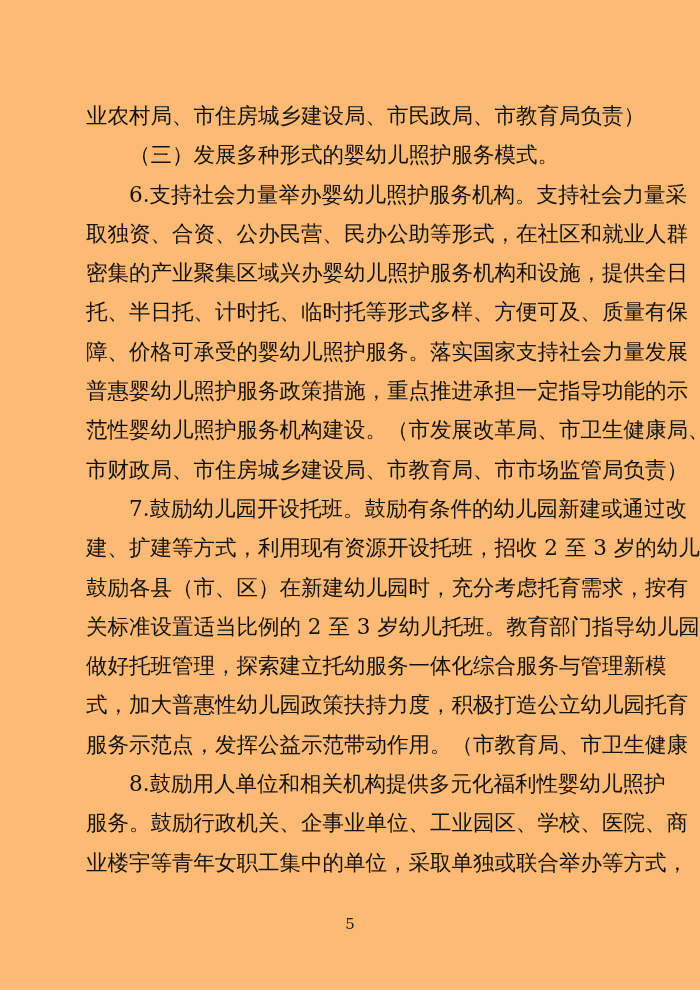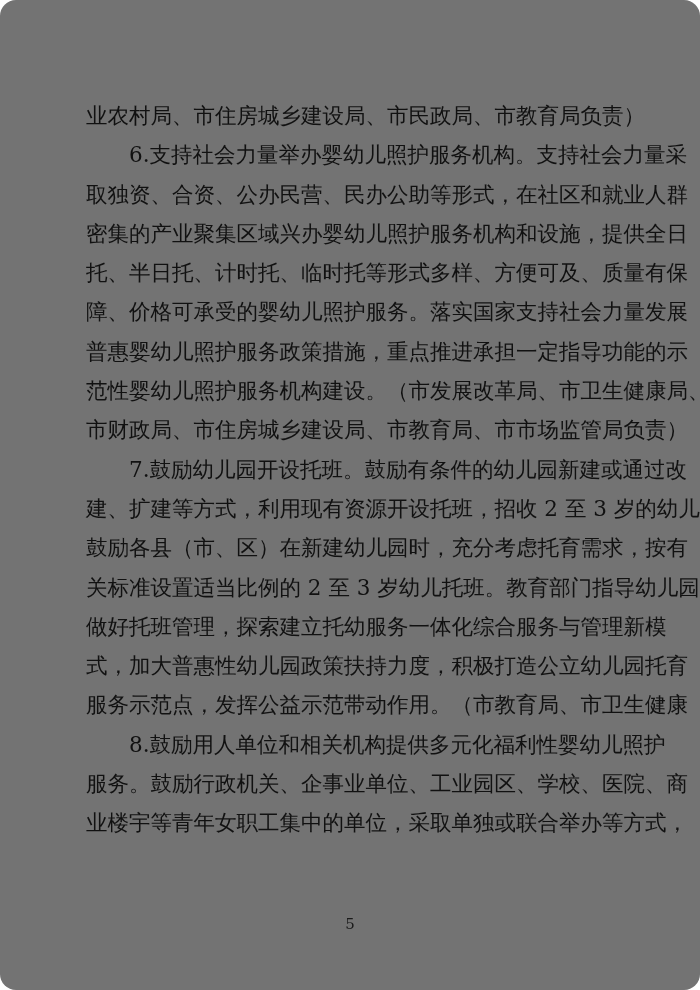--- a/index.html
+++ b/index.html
@@ -8,24 +8,23 @@
     padding: 0;
     background: #ffffff;
   }
   body {
     font-family: "DejaVu Serif", "Liberation Serif", serif;
   }
   .page {
     position: relative;
     width: 700px;
     height: 990px;
-    background: #737373;
+    background: #fdba74;
     overflow: hidden;
     box-sizing: border-box;
-    border-radius: 16px;
   }
   .page-body {
     position: absolute;
     left: 86px;
     top: 96px;
     width: 528px;
   }
   .doc-line {
     font-family: "DejaVu Serif", "Liberation Serif", serif;
     font-size: 21.5px;
@@ -63,20 +62,21 @@
     color: #1a1a1a;
   }
 </style>
 </head>
 <body>
 
 <div class="page">
 
   <div class="page-body">
       <div class="doc-line flush"><span>业农村局、市住房城乡建设局、市民政局、市教育局负责）</span></div>
+      <div class="doc-line flush indent2"><span>（三）发展多种形式的婴幼儿照护服务模式。</span></div>
       <div class="doc-line justify indent2"><span>6</span><span>.</span><span>支</span><span>持</span><span>社</span><span>会</span><span>力</span><span>量</span><span>举</span><span>办</span><span>婴</span><span>幼</span><span>儿</span><span>照</span><span>护</span><span>服</span><span>务</span><span>机</span><span>构</span><span>。</span><span>支</span><span>持</span><span>社</span><span>会</span><span>力</span><span>量</span><span>采</span></div>
       <div class="doc-line justify"><span>取</span><span>独</span><span>资</span><span>、</span><span>合</span><span>资</span><span>、</span><span>公</span><span>办</span><span>民</span><span>营</span><span>、</span><span>民</span><span>办</span><span>公</span><span>助</span><span>等</span><span>形</span><span>式</span><span>，</span><span>在</span><span>社</span><span>区</span><span>和</span><span>就</span><span>业</span><span>人</span><span>群</span></div>
       <div class="doc-line justify"><span>密</span><span>集</span><span>的</span><span>产</span><span>业</span><span>聚</span><span>集</span><span>区</span><span>域</span><span>兴</span><span>办</span><span>婴</span><span>幼</span><span>儿</span><span>照</span><span>护</span><span>服</span><span>务</span><span>机</span><span>构</span><span>和</span><span>设</span><span>施</span><span>，</span><span>提</span><span>供</span><span>全</span><span>日</span></div>
       <div class="doc-line justify"><span>托</span><span>、</span><span>半</span><span>日</span><span>托</span><span>、</span><span>计</span><span>时</span><span>托</span><span>、</span><span>临</span><span>时</span><span>托</span><span>等</span><span>形</span><span>式</span><span>多</span><span>样</span><span>、</span><span>方</span><span>便</span><span>可</span><span>及</span><span>、</span><span>质</span><span>量</span><span>有</span><span>保</span></div>
       <div class="doc-line justify"><span>障</span><span>、</span><span>价</span><span>格</span><span>可</span><span>承</span><span>受</span><span>的</span><span>婴</span><span>幼</span><span>儿</span><span>照</span><span>护</span><span>服</span><span>务</span><span>。</span><span>落</span><span>实</span><span>国</span><span>家</span><span>支</span><span>持</span><span>社</span><span>会</span><span>力</span><span>量</span><span>发</span><span>展</span></div>
       <div class="doc-line justify"><span>普</span><span>惠</span><span>婴</span><span>幼</span><span>儿</span><span>照</span><span>护</span><span>服</span><span>务</span><span>政</span><span>策</span><span>措</span><span>施</span><span>，</span><span>重</span><span>点</span><span>推</span><span>进</span><span>承</span><span>担</span><span>一</span><span>定</span><span>指</span><span>导</span><span>功</span><span>能</span><span>的</span><span>示</span></div>
       <div class="doc-line justify"><span>范</span><span>性</span><span>婴</span><span>幼</span><span>儿</span><span>照</span><span>护</span><span>服</span><span>务</span><span>机</span><span>构</span><span>建</span><span>设</span><span>。</span><span>（</span><span>市</span><span>发</span><span>展</span><span>改</span><span>革</span><span>局</span><span>、</span><span>市</span><span>卫</span><span>生</span><span>健</span><span>康</span><span>局</span><span>、</span></div>
       <div class="doc-line justify"><span>市</span><span>财</span><span>政</span><span>局</span><span>、</span><span>市</span><span>住</span><span>房</span><span>城</span><span>乡</span><span>建</span><span>设</span><span>局</span><span>、</span><span>市</span><span>教</span><span>育</span><span>局</span><span>、</span><span>市</span><span>市</span><span>场</span><span>监</span><span>管</span><span>局</span><span>负</span><span>责</span><span>）</span></div>
       <div class="doc-line justify indent2"><span>7</span><span>.</span><span>鼓</span><span>励</span><span>幼</span><span>儿</span><span>园</span><span>开</span><span>设</span><span>托</span><span>班</span><span>。</span><span>鼓</span><span>励</span><span>有</span><span>条</span><span>件</span><span>的</span><span>幼</span><span>儿</span><span>园</span><span>新</span><span>建</span><span>或</span><span>通</span><span>过</span><span>改</span></div>
       <div class="doc-line justify"><span>建</span><span>、</span><span>扩</span><span>建</span><span>等</span><span>方</span><span>式</span><span>，</span><span>利</span><span>用</span><span>现</span><span>有</span><span>资</span><span>源</span><span>开</span><span>设</span><span>托</span><span>班</span><span>，</span><span>招</span><span>收</span><span> </span><span>2</span><span> </span><span>至</span><span> </span><span>3</span><span> </span><span>岁</span><span>的</span><span>幼</span><span>儿</span><span>。</span></div>

